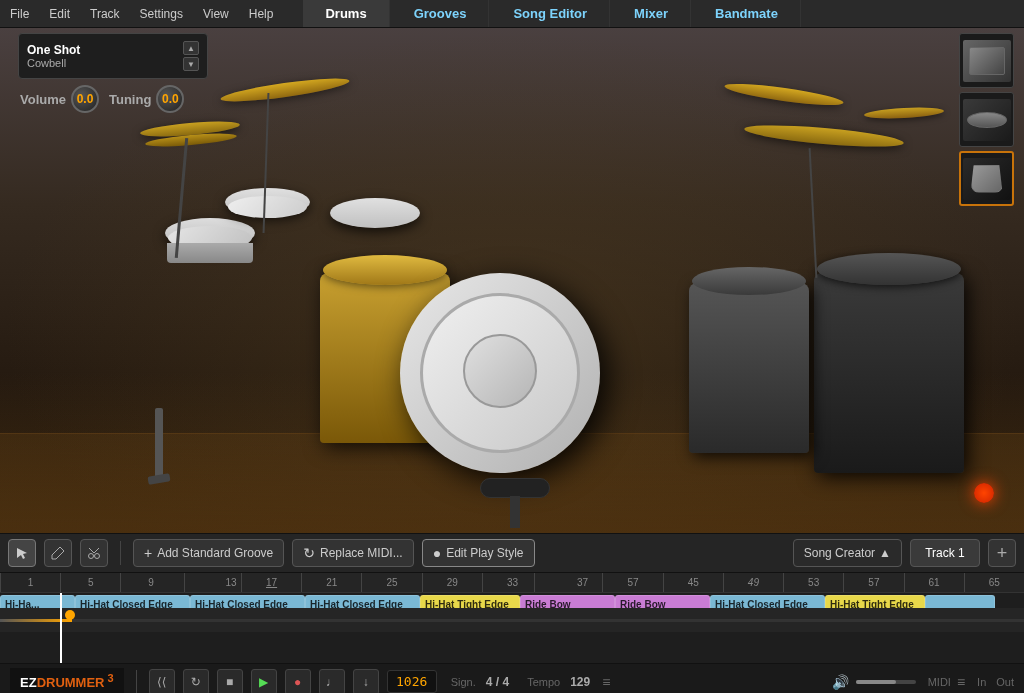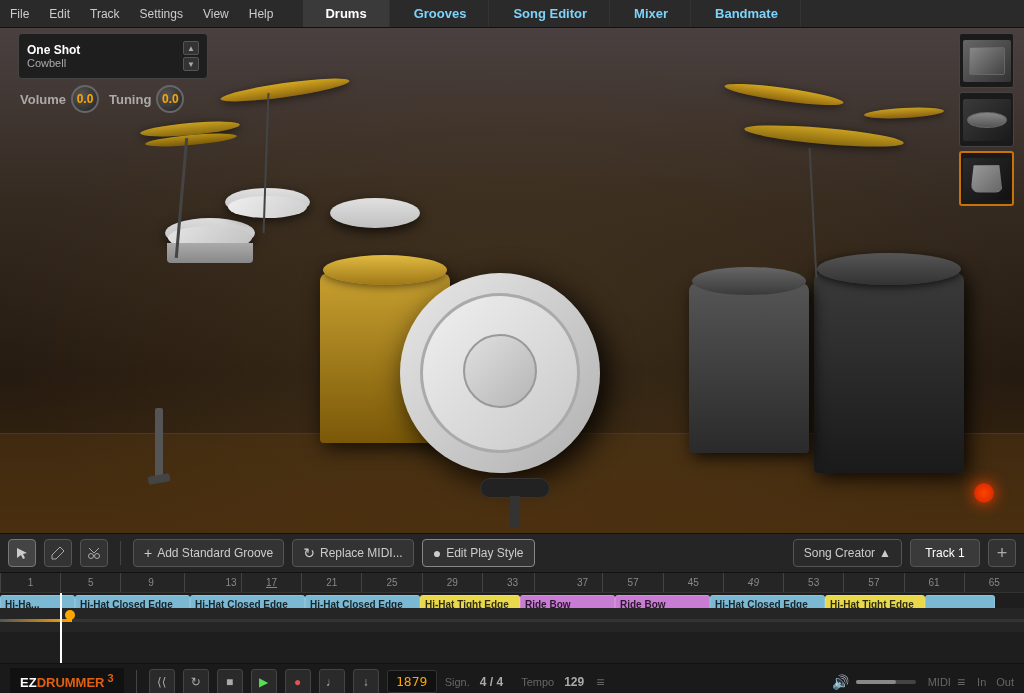--- a/index.html
+++ b/index.html
@@ -371,23 +371,23 @@
   <div class="separator" style="margin: 0 4px;"></div>
 
   <div class="transport-btn">⟨⟨</div>
   <div class="transport-btn">↻</div>
   <div class="transport-btn">■</div>
   <div class="transport-btn" style="color:#5d5;">▶</div>
   <div class="transport-btn" style="color:#d55;">●</div>
   <div class="transport-btn">♩</div>
   <div class="transport-btn">↓</div>
 
-  <div id="time-display">1879</div>
-
-  <span style="color:#666;font-size:11px;margin-left:0;">Sign.</span>
+  <div id="time-display">1026</div>
+
+  <span style="color:#666;font-size:11px;margin-left:6px;">Sign.</span>
   <span style="color:#aaa;font-size:12px;font-weight:bold;margin-left:2px;">4 / 4</span>
 
   <span style="color:#666;font-size:11px;margin-left:10px;">Tempo</span>
   <span style="color:#aaa;font-size:12px;font-weight:bold;margin-left:2px;">129</span>
   <span style="color:#666;font-size:14px;margin-left:4px;">≡</span>
 
   <div id="transport-right">
     <span style="color:#888;font-size:14px;">🔊</span>
     <div id="volume-slider">
       <div id="volume-fill"></div>

